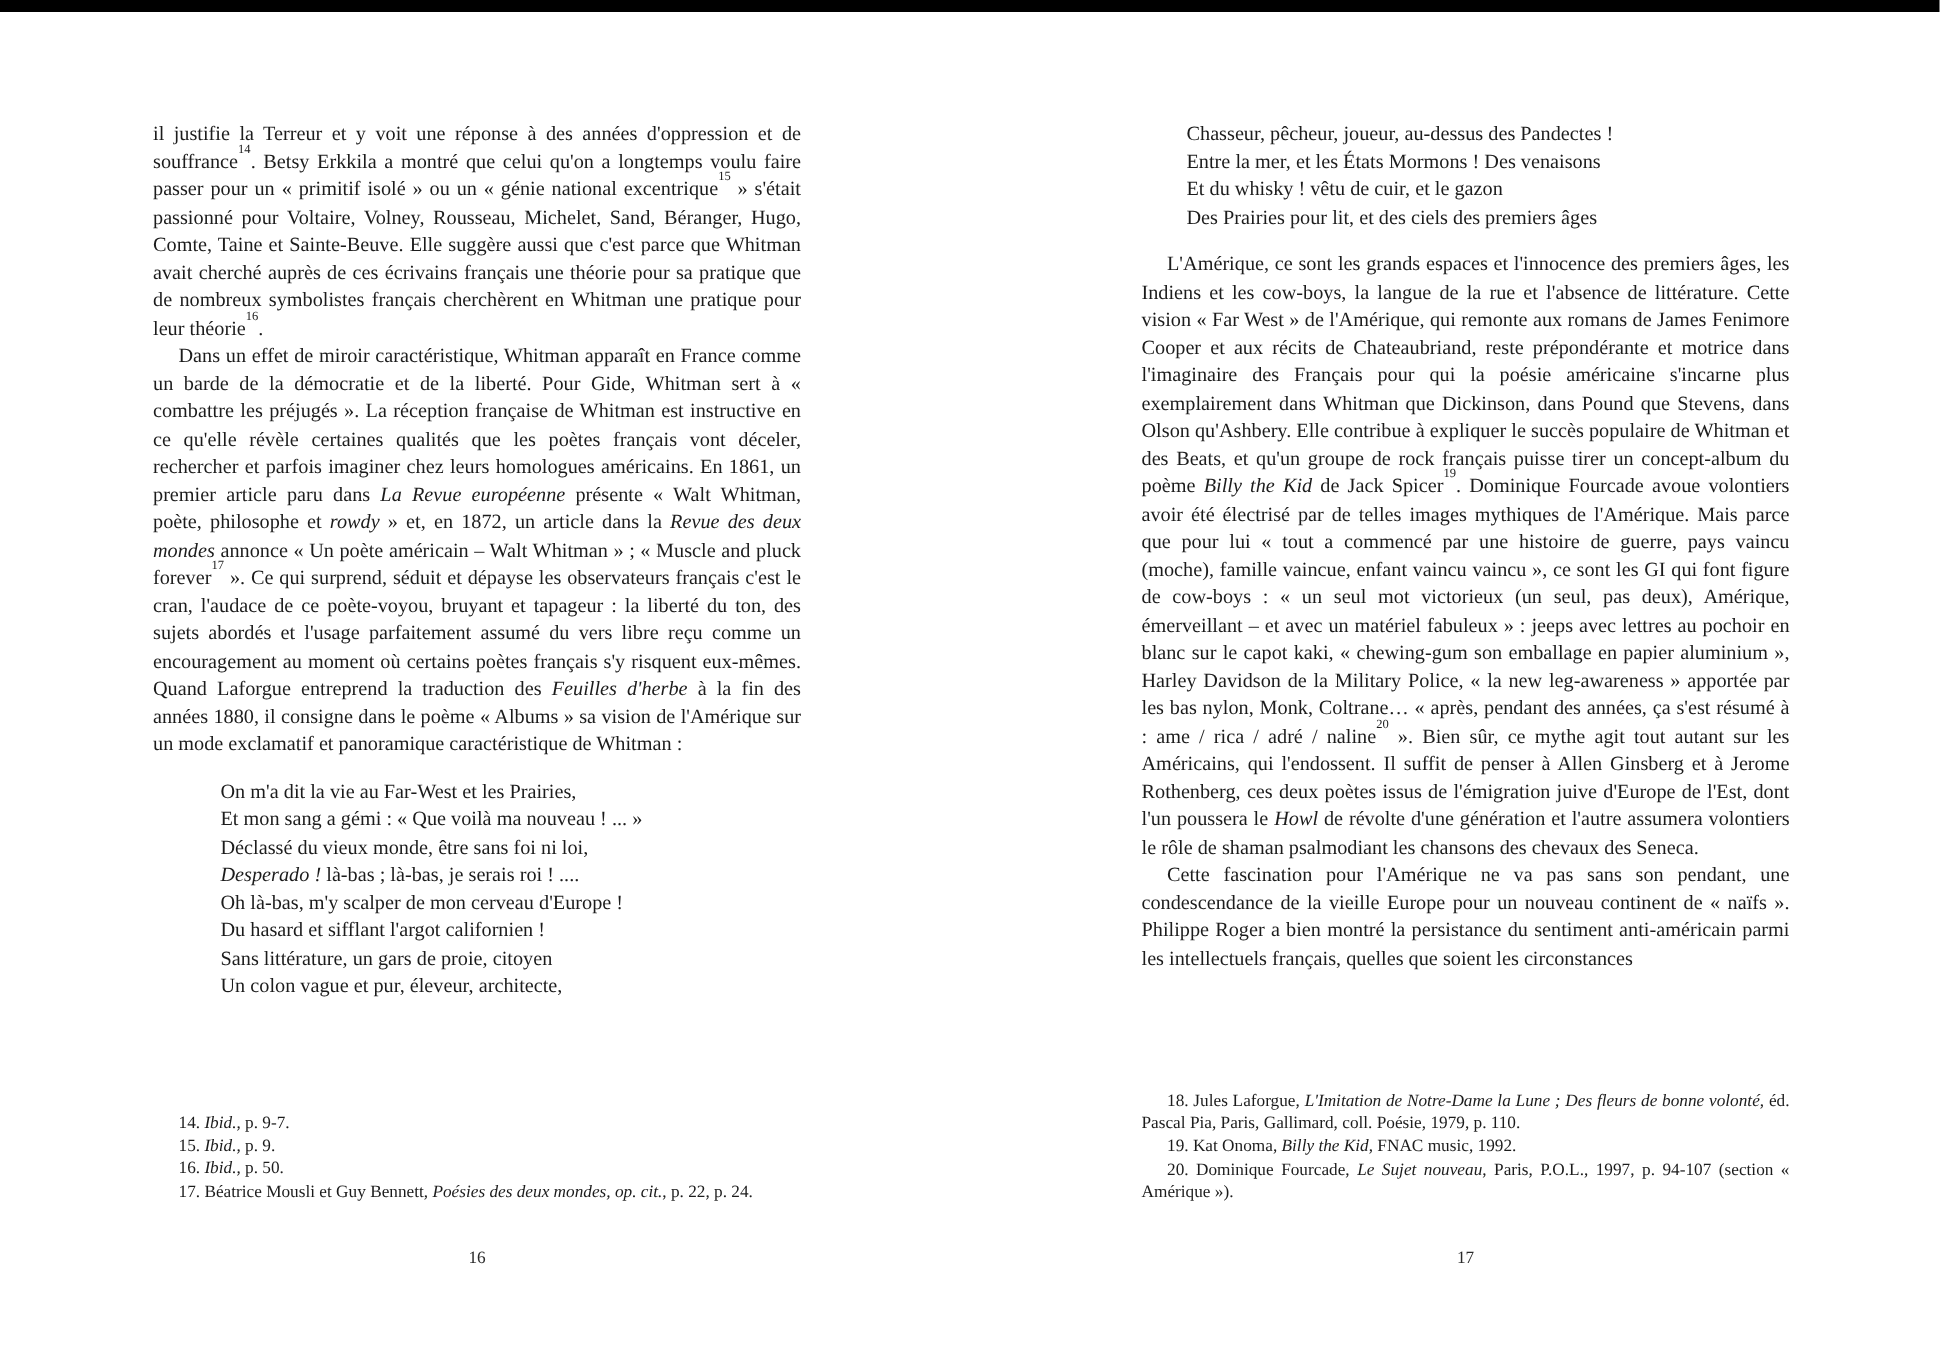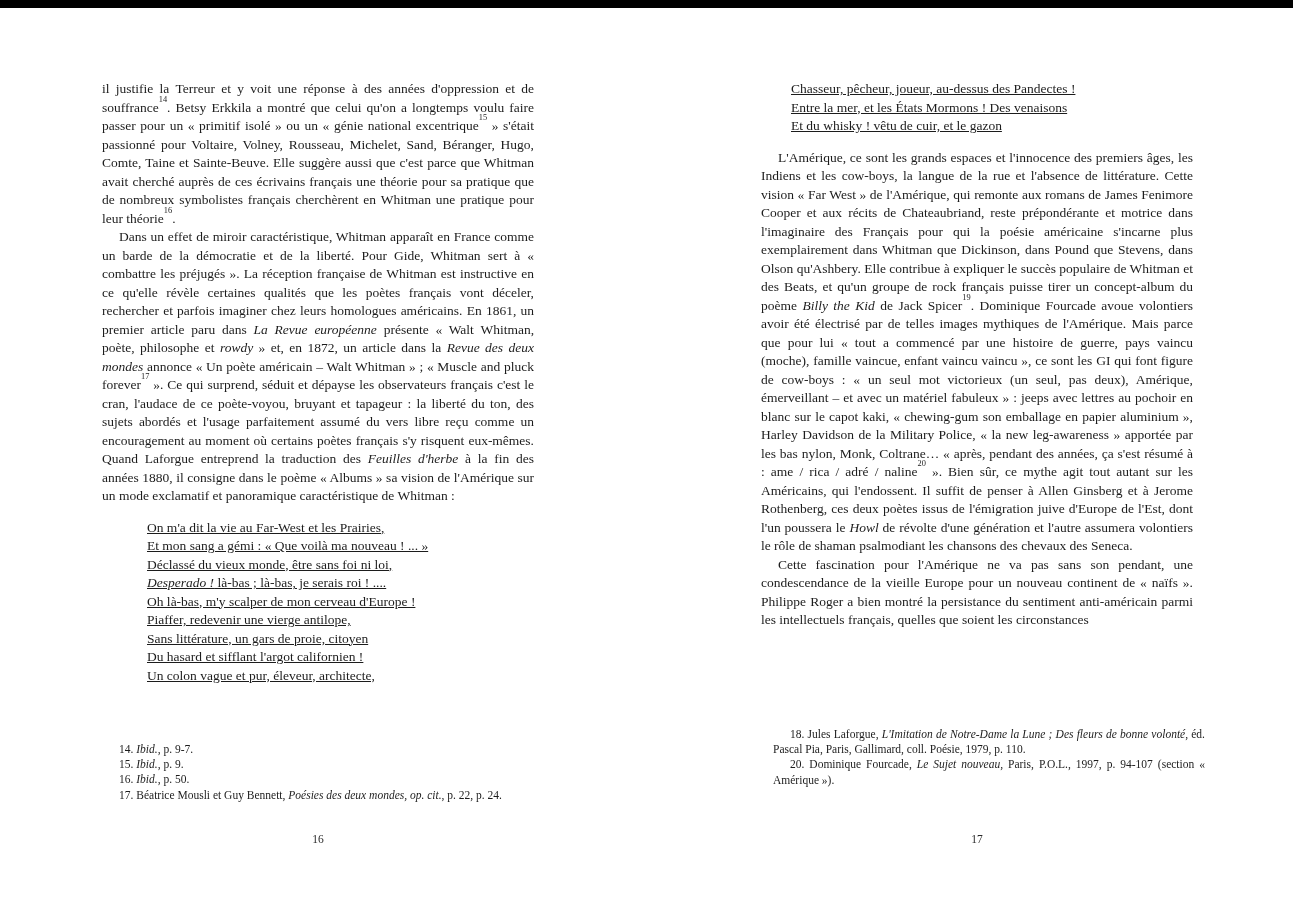--- a/index.html
+++ b/index.html
@@ -29,37 +29,37 @@
     line-height: 18.5px;
     text-align: justify;
   }
   .para { text-align: justify; }
   .para.indent { text-indent: 17px; }
   .poem {
     text-align: left;
     margin: 13px 0 13px 45px;
   }
   .page-right .poem { margin-top: 0; margin-left: 30px; }
-  .poem-line { white-space: nowrap; text-decoration: underline; }
+  .poem-line { white-space: nowrap; }
   .it { font-style: italic; }
   sup {
     font-size: 0.62em;
     line-height: 0;
     position: relative;
     top: -0.5em;
   }
   .footnotes {
     position: absolute; left: 0;
     width: 432px;
     font-size: 11.5px;
     line-height: 15.2px;
     text-align: justify;
   }
   .page-left  .footnotes { top: 742px; }
-  .page-right .footnotes { top: 727px; margin-left: 12px; }
+  .page-right .footnotes { top: 727px; }
   .footnote { text-indent: 17px; }
   .page-number {
     position: absolute; top: 833px; left: 0;
     width: 432px;
     text-align: center;
     font-size: 11.5px;
     color: #2a2a2a;
   }
 </style>
 </head>
@@ -72,45 +72,46 @@
   <div class="page page-left">
     <div class="page-body">
         <p class="para"><span>il justifie la Terreur et y voit une réponse à des années d'oppression et de souffrance</span><sup>14</sup><span>. Betsy Erkkila a montré que celui qu'on a longtemps voulu faire passer pour un « primitif isolé » ou un « génie national excentrique</span><sup>15</sup><span> » s'était passionné pour Voltaire, Volney, Rousseau, Michelet, Sand, Béranger, Hugo, Comte, Taine et Sainte-Beuve. Elle suggère aussi que c'est parce que Whitman avait cherché auprès de ces écrivains français une théorie pour sa pratique que de nombreux symbolistes français cherchèrent en Whitman une pratique pour leur théorie</span><sup>16</sup><span>.</span></p>
         <p class="para indent"><span>Dans un effet de miroir caractéristique, Whitman apparaît en France comme un barde de la démocratie et de la liberté. Pour Gide, Whitman sert à « combattre les préjugés ». La réception française de Whitman est instructive en ce qu'elle révèle certaines qualités que les poètes français vont déceler, rechercher et parfois imaginer chez leurs homologues américains. En 1861, un premier article paru dans </span><span class="it">La Revue européenne</span><span> présente « Walt Whitman, poète, philosophe et </span><span class="it">rowdy</span><span> » et, en 1872, un article dans la </span><span class="it">Revue des deux mondes</span><span> annonce « Un poète américain – Walt Whitman » ; « Muscle and pluck forever</span><sup>17</sup><span> ». Ce qui surprend, séduit et dépayse les observateurs français c'est le cran, l'audace de ce poète-voyou, bruyant et tapageur : la liberté du ton, des sujets abordés et l'usage parfaitement assumé du vers libre reçu comme un encouragement au moment où certains poètes français s'y risquent eux-mêmes. Quand Laforgue entreprend la traduction des </span><span class="it">Feuilles d'herbe</span><span> à la fin des années 1880, il consigne dans le poème « Albums » sa vision de l'Amérique sur un mode exclamatif et panoramique caractéristique de Whitman :</span></p>
         <div class="poem">
           <div class="poem-line"><span>On m'a dit la vie au Far-West et les Prairies,</span></div>
           <div class="poem-line"><span>Et mon sang a gémi : « Que voilà ma nouveau ! ... »</span></div>
           <div class="poem-line"><span>Déclassé du vieux monde, être sans foi ni loi,</span></div>
           <div class="poem-line"><span class="it">Desperado !</span><span> là-bas ; là-bas, je serais roi ! ....</span></div>
           <div class="poem-line"><span>Oh là-bas, m'y scalper de mon cerveau d'Europe !</span></div>
-          <div class="poem-line"><span>Piaffer, redevenir une vierge antilope,</span></div>
+          <div class="poem-line"><span>Du hasard et sifflant l'argot californien !</span></div>
           <div class="poem-line"><span>Sans littérature, un gars de proie, citoyen</span></div>
-          <div class="poem-line"><span>Du hasard et sifflant l'argot californien !</span></div>
           <div class="poem-line"><span>Un colon vague et pur, éleveur, architecte,</span></div>
         </div>
       </div>
     <div class="footnotes">
         <p class="footnote"><span>14. </span><span class="it">Ibid.</span><span>, p. 9-7.</span></p>
         <p class="footnote"><span>15. </span><span class="it">Ibid.</span><span>, p. 9.</span></p>
         <p class="footnote"><span>16. </span><span class="it">Ibid.</span><span>, p. 50.</span></p>
         <p class="footnote"><span>17. Béatrice Mousli et Guy Bennett, </span><span class="it">Poésies des deux mondes, op. cit.</span><span>, p. 22, p. 24.</span></p>
       </div>
     <div class="page-number">16</div>
   </div>
 
   <div class="page page-right">
     <div class="page-body">
         <div class="poem">
           <div class="poem-line"><span>Chasseur, pêcheur, joueur, au-dessus des Pandectes !</span></div>
           <div class="poem-line"><span>Entre la mer, et les États Mormons ! Des venaisons</span></div>
           <div class="poem-line"><span>Et du whisky ! vêtu de cuir, et le gazon</span></div>
+          <div class="poem-line"><span>Des Prairies pour lit, et des ciels des premiers âges</span></div>
         </div>
         <p class="para indent"><span>L'Amérique, ce sont les grands espaces et l'innocence des premiers âges, les Indiens et les cow-boys, la langue de la rue et l'absence de littérature. Cette vision « Far West » de l'Amérique, qui remonte aux romans de James Fenimore Cooper et aux récits de Chateaubriand, reste prépondérante et motrice dans l'imaginaire des Français pour qui la poésie américaine s'incarne plus exemplairement dans Whitman que Dickinson, dans Pound que Stevens, dans Olson qu'Ashbery. Elle contribue à expliquer le succès populaire de Whitman et des Beats, et qu'un groupe de rock français puisse tirer un concept-album du poème </span><span class="it">Billy the Kid</span><span> de Jack Spicer</span><sup>19</sup><span>. Dominique Fourcade avoue volontiers avoir été électrisé par de telles images mythiques de l'Amérique. Mais parce que pour lui « tout a commencé par une histoire de guerre, pays vaincu (moche), famille vaincue, enfant vaincu vaincu », ce sont les GI qui font figure de cow-boys : « un seul mot victorieux (un seul, pas deux), Amérique, émerveillant – et avec un matériel fabuleux » : jeeps avec lettres au pochoir en blanc sur le capot kaki, « chewing-gum son emballage en papier aluminium », Harley Davidson de la Military Police, « la new leg-awareness » apportée par les bas nylon, Monk, Coltrane… « après, pendant des années, ça s'est résumé à : ame / rica / adré / naline</span><sup>20</sup><span> ». Bien sûr, ce mythe agit tout autant sur les Américains, qui l'endossent. Il suffit de penser à Allen Ginsberg et à Jerome Rothenberg, ces deux poètes issus de l'émigration juive d'Europe de l'Est, dont l'un poussera le </span><span class="it">Howl</span><span> de révolte d'une génération et l'autre assumera volontiers le rôle de shaman psalmodiant les chansons des chevaux des Seneca.</span></p>
         <p class="para indent"><span>Cette fascination pour l'Amérique ne va pas sans son pendant, une condescendance de la vieille Europe pour un nouveau continent de « naïfs ». Philippe Roger a bien montré la persistance du sentiment anti-américain parmi les intellectuels français, quelles que soient les circonstances</span></p>
       </div>
     <div class="footnotes">
         <p class="footnote"><span>18. Jules Laforgue, </span><span class="it">L'Imitation de Notre-Dame la Lune ; Des fleurs de bonne volonté</span><span>, éd. Pascal Pia, Paris, Gallimard, coll. Poésie, 1979, p. 110.</span></p>
+        <p class="footnote"><span>19. Kat Onoma, </span><span class="it">Billy the Kid</span><span>, FNAC music, 1992.</span></p>
         <p class="footnote"><span>20. Dominique Fourcade, </span><span class="it">Le Sujet nouveau</span><span>, Paris, P.O.L., 1997, p. 94-107 (section « Amérique »).</span></p>
       </div>
     <div class="page-number">17</div>
   </div>
 
 </div>
 
 </body></html>

